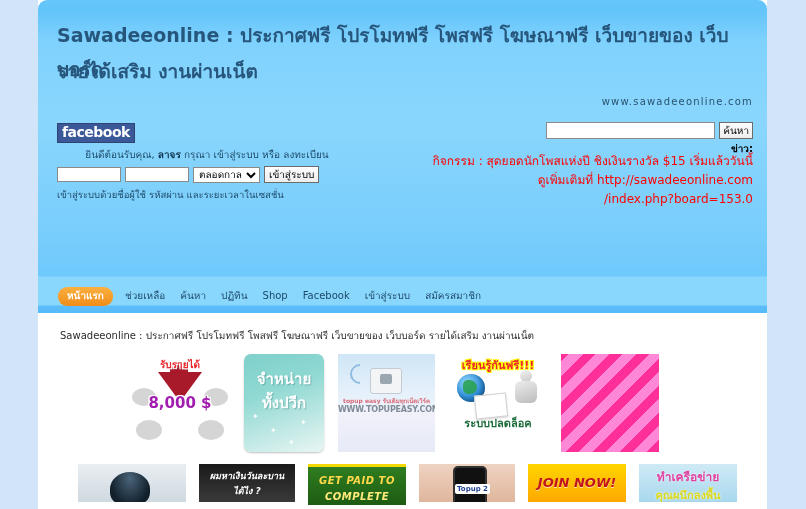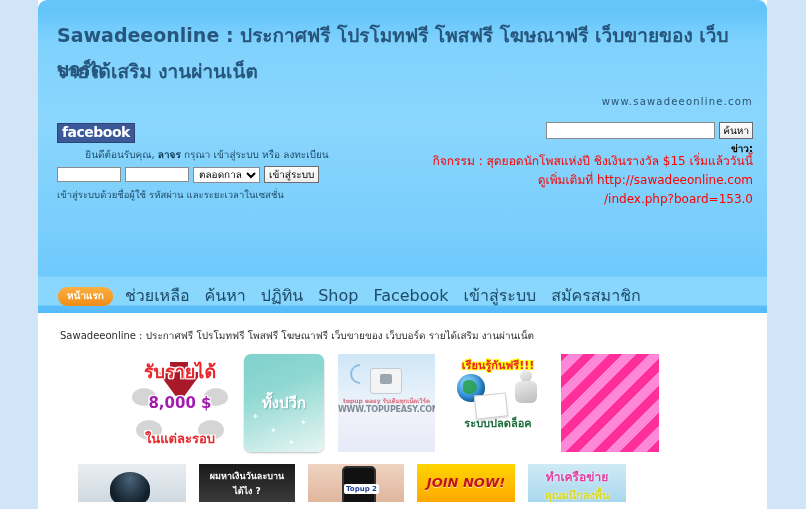--- a/index.html
+++ b/index.html
@@ -190,21 +190,21 @@
   .navbar {
     position: absolute;
     left: 0; top: 283px;
     width: 729px; height: 26px;
     display: flex;
     align-items: center;
     padding-left: 22px;
     box-sizing: border-box;
   }
   .nav-item {
-    font-size: 16px;
+    font-size: 10px;
     color: #1d4a68;
     margin-right: 15px;
     cursor: pointer;
     white-space: nowrap;
     line-height: 14px;
   }
   .nav-item.active {
     background: #f7941d;
     background: linear-gradient(180deg,#fbb040,#f08c18);
     color: #ffffff;
@@ -262,21 +262,21 @@
   }
   .bn1 .blob {
     position: absolute; border-radius: 50%; background: #d5d5d5;
   }
   .bn1 .t {
     position: absolute; width: 100%; text-align: center;
     font-weight: bold; color: #1f9d55; font-size: 13px;
     text-shadow: -1.2px -1.2px 0 #fff, 1.2px -1.2px 0 #fff, -1.2px 1.2px 0 #fff, 1.2px 1.2px 0 #fff, 0 0 2px #fff;
     white-space: nowrap;
   }
-  .bn1 .t1 { top: 3px; color:#e8272d; font-size:18px;}
+  .bn1 .t1 { top: 3px; color:#e8272d; font-size:10px;}
   .bn1 .t2 { top: 40px; font-size: 15px; color:#a21caf;}
   .bn1 .t3 { top: 74px; font-size: 13px; color:#e8272d;}
   
   .bn2 {
     width: 80px; height: 98px;
     border-radius: 7px;
     background: linear-gradient(160deg,#7fd0cc 0%, #8fd8d2 35%, #bfe8e4 70%, #e8f6f4 100%);
     box-shadow: 0 1px 2px rgba(0,0,0,.25);
   }
   .bn2 .ta {
@@ -374,21 +374,21 @@
   .b2a { width: 108px; background: linear-gradient(180deg,#e9eef2,#cfd9e0); }
   .b2a .sil {
     position:absolute; left: 32px; top: 8px; width: 40px; height: 34px;
     background: radial-gradient(ellipse at 50% 20%, #4a6478 0%, #12202c 70%);
     border-radius: 50% 50% 40% 40%;
   }
   .b2a .tag { position:absolute; left:5px; top:3px; font-size:5px; color:#7e8e9a;}
   .b2b { width: 96px; background: linear-gradient(180deg,#1a1a1a,#3a3a3a); }
   .b2b .tx {
     position: absolute; left: 0; width: 100%; text-align: center;
-    color: #ffffff; font-size: 9px; font-weight: bold;
+    color: #ffffff; font-size: 9px; font-weight: bold; font-style: italic;
   }
   .b2b .tx1 { top: 5px; }
   .b2b .tx2 { top: 20px; }
   .b2c { width: 98px; background: linear-gradient(180deg,#2f7d1f,#1d5c13); border-top:3px solid #f5d800; }
   .b2c .tx {
     position: absolute; left: 0; width: 100%; text-align: center;
     color: #ffd94a; font-size: 10px; font-weight: bold; font-style: italic;
     letter-spacing: .5px;
   }
   .b2c .tx1 { top: 8px; }
@@ -485,24 +485,24 @@
 
       <div class="bn bn1">
         <div class="blob" style="left:2px;top:34px;width:24px;height:18px;"></div>
         <div class="blob" style="right:2px;top:34px;width:24px;height:18px;"></div>
         <div class="blob" style="left:6px;top:66px;width:26px;height:20px;"></div>
         <div class="blob" style="right:6px;top:66px;width:26px;height:20px;"></div>
         <div class="arrowstem"></div>
         <div class="arrow"></div>
         <div class="t t1">รับรายได้</div>
         <div class="t t2">8,000 $</div>
-        <div class="t t3">ในแต่ละรอบ</div>
       </div>
 
       <div class="bn bn2">
+        <div class="ta">จำหน่าย</div>
         <div class="tb">ทั้งปวีก</div>
         <div class="bird" style="left:8px;top:58px;">✦</div>
         <div class="bird" style="left:26px;top:72px;">✦</div>
         <div class="bird" style="left:56px;top:64px;">✦</div>
         <div class="bird" style="left:44px;top:84px;">✦</div>
       </div>
 
       <div class="bn bn3">
         <div class="wave"></div>
         <div class="dev"></div>
@@ -529,20 +529,24 @@
       <div class="b2 b2a">
         <div class="tag">&nbsp;</div>
         <div class="sil"></div>
       </div>
 
       <div class="b2 b2b">
         <div class="tx tx1">ผมหาเงินวันละบาน</div>
         <div class="tx tx2">ได้ไง ?</div>
       </div>
 
+      <div class="b2 b2c">
+        <div class="tx tx1">GET PAID TO</div>
+        <div class="tx tx2">COMPLETE</div>
+      </div>
 
       <div class="b2 b2d">
         <div class="phone"></div>
         <div class="badge">Topup 2</div>
       </div>
 
       <div class="b2 b2e">
         <div class="tx">JOIN NOW!</div>
       </div>
 

